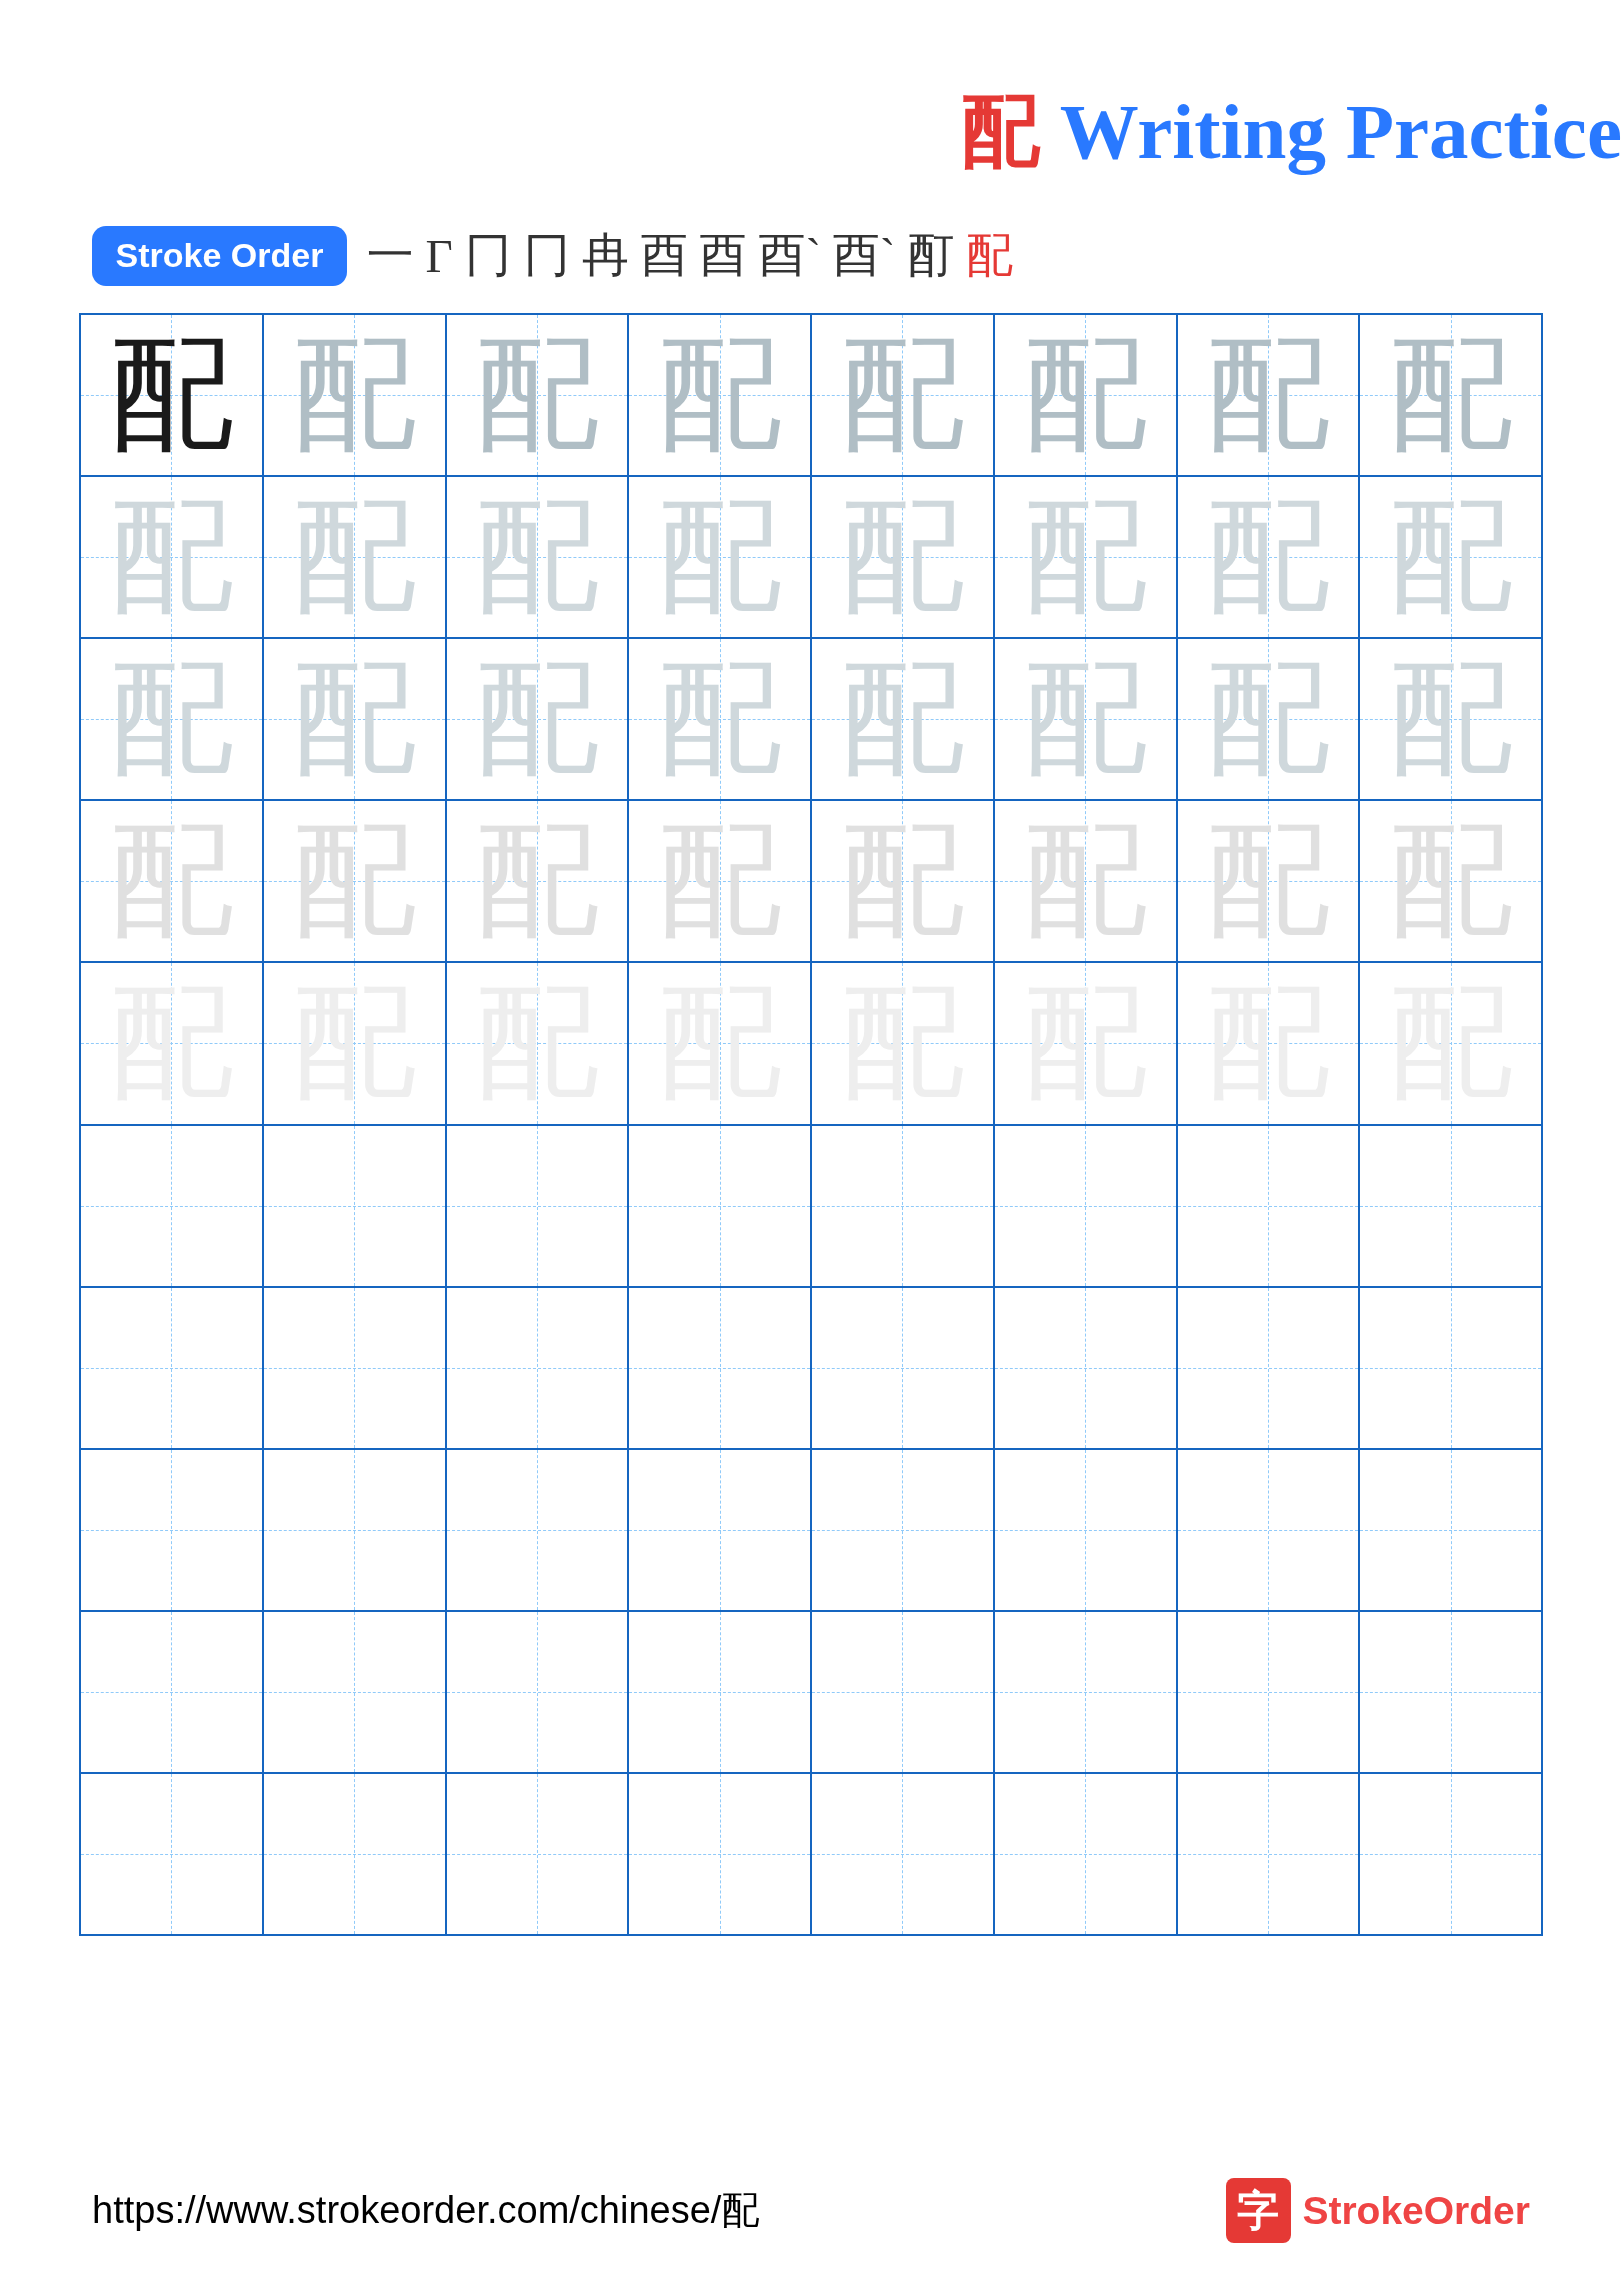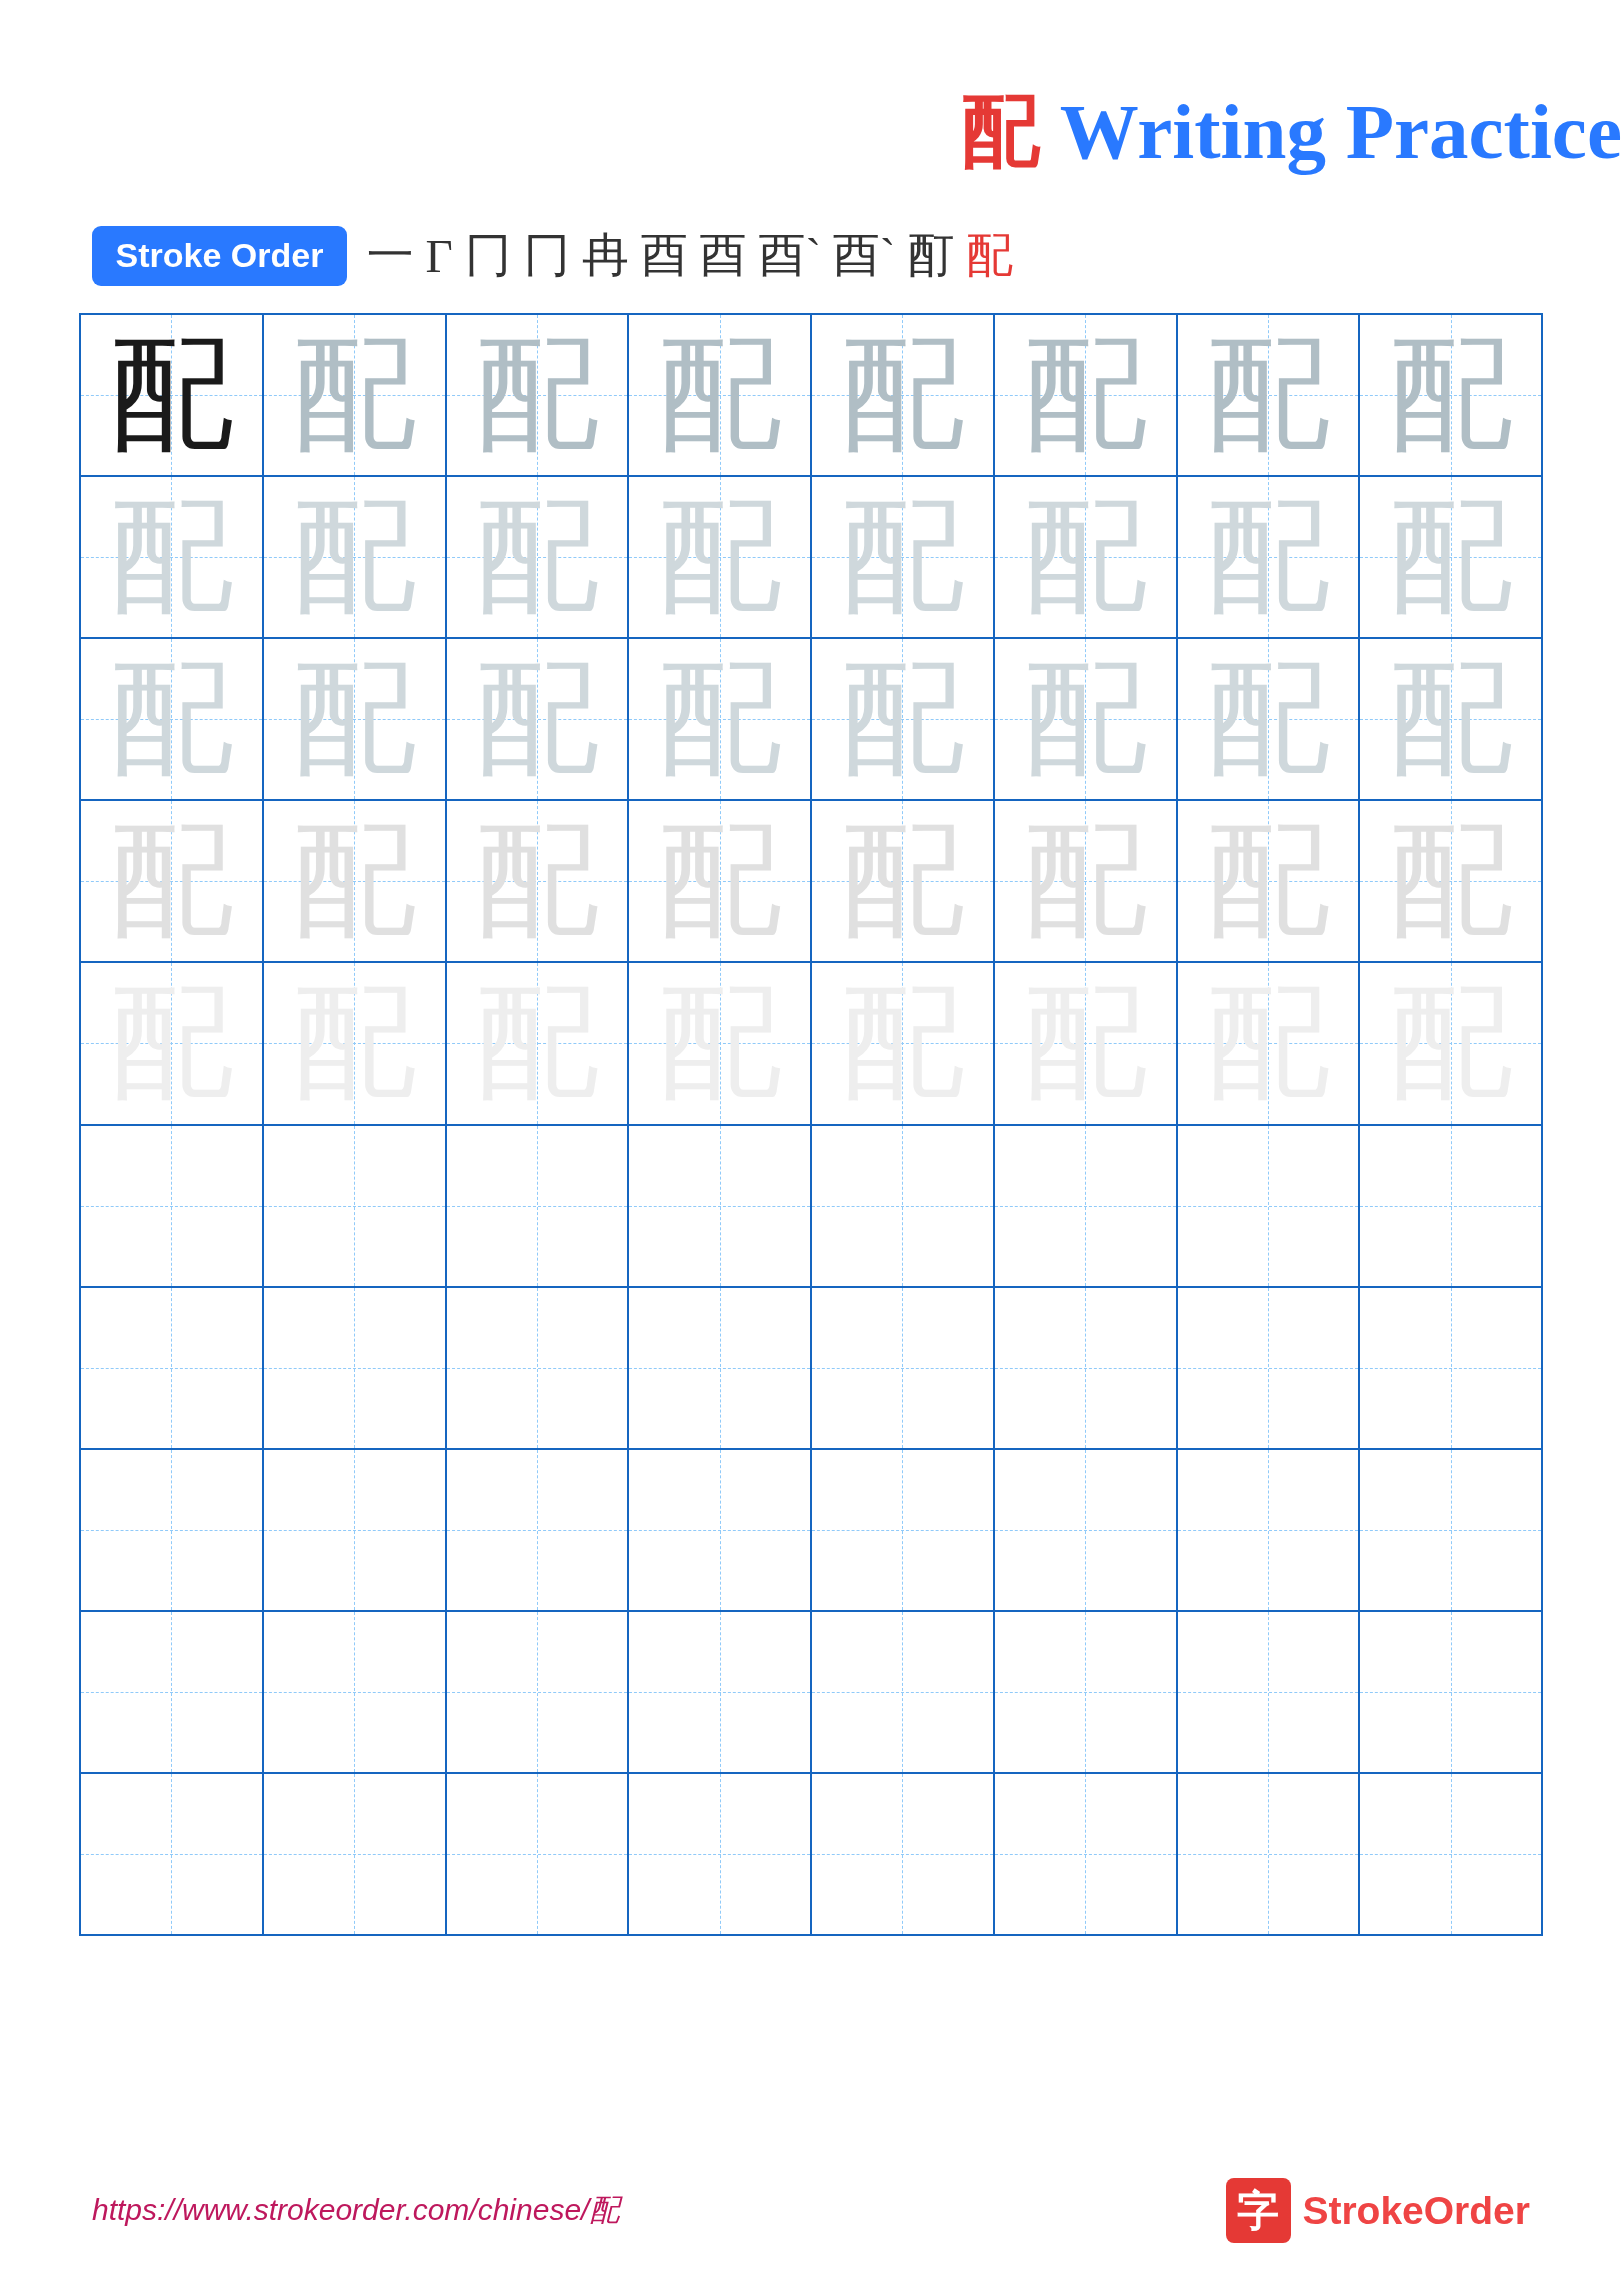--- a/index.html
+++ b/index.html
@@ -28,21 +28,21 @@
       margin-bottom: 26px;
       gap: 19.6px;
     }
 
     .stroke-order-badge {
       background: #2979ff;
       color: white;
       font-size: 34px;
       font-weight: bold;
       padding: 10.5px 23.6px;
-      border-radius: 9px;
+      border-radius: 14px;
       white-space: nowrap;
       font-family: Arial, sans-serif;
     }
 
     .stroke-sequence {
       display: flex;
       align-items: center;
       gap: 11.8px;
       font-size: 47px;
     }
@@ -131,25 +131,24 @@
       bottom: 52px;
       left: 0;
       right: 0;
       display: flex;
       align-items: center;
       justify-content: space-between;
       padding: 0 92px;
     }
 
     .footer-url {
-      color: #be185d;
-      font-size: 30px;
+      color: #000000;
+      font-size: 38px;
       font-family: Arial, sans-serif;
       text-decoration: none;
-      font-style: italic;
     }
 
     .footer-logo {
       display: flex;
       align-items: center;
       gap: 11.8px;
     }
 
     .footer-logo-icon {
       width: 65px;

